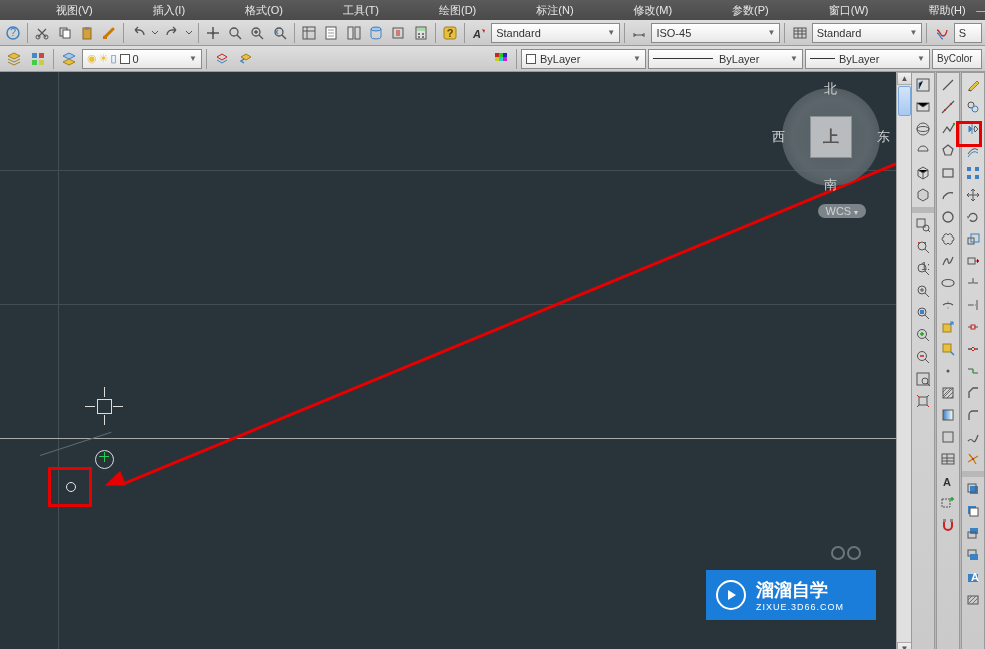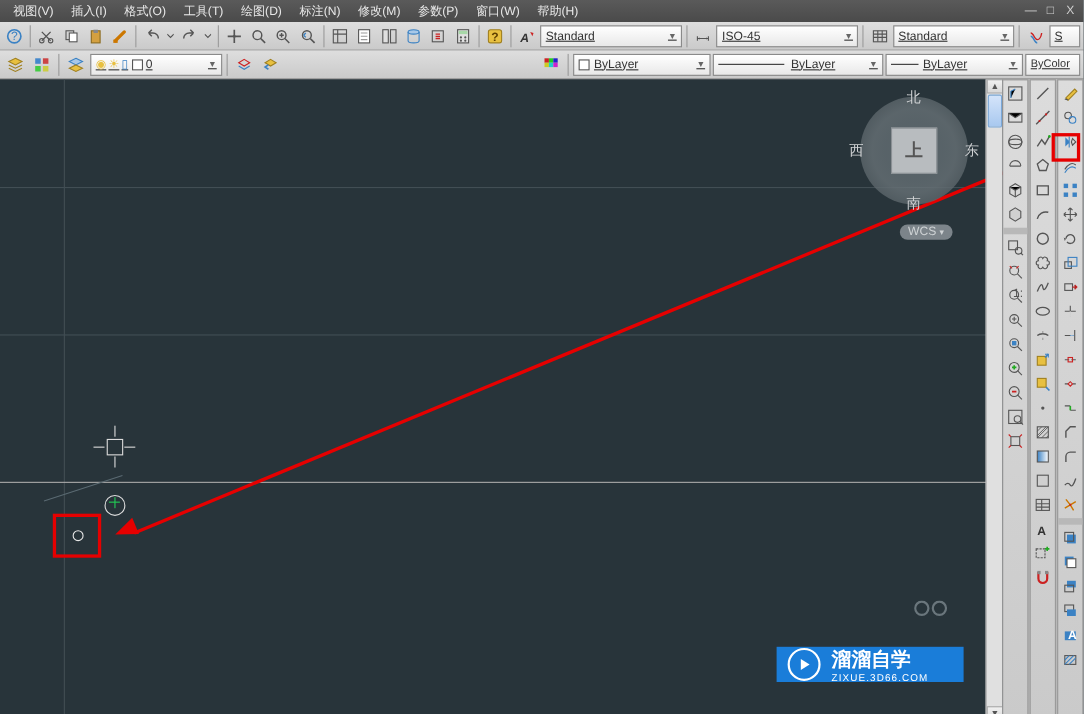--- a/index.html
+++ b/index.html
@@ -1,28 +1,28 @@
 <!DOCTYPE html>
 <html><head>
 <meta charset="utf-8">
 <style>
 * { margin: 0; padding: 0; box-sizing: border-box; font-family: "Microsoft YaHei", "SimSun", sans-serif; font-size: 11px; }
 body { background: #d4d4d4; width: 985px; height: 649px; overflow: hidden; position: relative; }
 
 
 .menubar { height: 20px; background: linear-gradient(#5a5a5a, #4a4a4a); display: flex; align-items: center; padding: 0 4px; color: #e8e8e8; }
-.menubar .menu-item { padding: 2px 8px; cursor: default; white-space: nowrap; }
+.menubar .menu-item { padding: 2px 8px; cursor: default; white-space: nowrap; margin-left: 44px; }
 .window-controls { margin-left: auto; display: flex; gap: 2px; }
 .window-controls span { display: inline-block; width: 16px; height: 14px; text-align: center; color: #d0d0d0; line-height: 14px; }
 
 
 .toolbar-row { height: 26px; background: linear-gradient(#dedede, #cacaca); border-bottom: 1px solid #9a9a9a; display: flex; align-items: center; padding: 1px 3px; gap: 2px; }
 .tb-btn { width: 22px; height: 22px; border: 1px solid transparent; display: flex; align-items: center; justify-content: center; cursor: default; }
 .tb-sep { width: 1px; height: 20px; background: #9a9a9a; margin: 0 2px; }
-.tb-combo { height: 20px; border: 1px solid #8a8a8a; background: linear-gradient(#fff,#e8e8e8); display: flex; align-items: center; padding: 0 4px; font-size: 11px; color: #333; text-decoration: underline; }
+.tb-combo { height: 20px; border: 1px solid #8a8a8a; background: linear-gradient(#fff,#e8e8e8); display: flex; align-items: center; padding: 0 4px; font-size: 11px; color: #333; }
 .tb-combo .arrow { margin-left: auto; color: #666; font-size: 8px; }
 .tb-combo.wide { width: 140px; }
 .tb-combo.medium { width: 120px; }
 .tb-combo.narrow { width: 60px; }
 
 
 .main-wrap { display: flex; height: 583px; }
 .canvas-area { flex: 1; background: #28343a; position: relative; overflow: hidden; }
 .crosshair-h { position: absolute; height: 1px; background: #aaa; left: 0; right: 0; }
 .grid-h { position: absolute; height: 1px; background: #424e54; left: 0; right: 0; }
@@ -56,21 +56,21 @@
 .palette-col { width: 24px; background: linear-gradient(#dcdcdc,#cacaca); border: 1px solid #9a9a9a; display: flex; flex-direction: column; align-items: center; padding: 2px 0; gap: 2px; }
 .palette-gap { height: 6px; width: 100%; background: #b8b8b8; }
 .pal-btn { width: 20px; height: 20px; display: flex; align-items: center; justify-content: center; cursor: default; border: 1px solid transparent; }
 
 
 .vscroll { position: absolute; right: 0; top: 0; bottom: 0; width: 15px; background: #e0e0e0; border-left: 1px solid #aaa; }
 .vscroll .thumb { position: absolute; top: 14px; width: 13px; left: 1px; height: 30px; background: linear-gradient(#d4e4fa,#a8c8ef); border: 1px solid #7aa8d8; border-radius: 2px; }
 .vscroll .btn { position: absolute; width: 15px; height: 13px; background: linear-gradient(#f0f0f0,#d8d8d8); border: 1px solid #aaa; text-align: center; font-size: 8px; line-height: 11px; color: #555; }
 
 
-.watermark { position: absolute; right: 35px; bottom: 35px; width: 170px; height: 32px; background: #1a7dd9; display: flex; align-items: center; padding: 0 10px; color: #fff; }
+.watermark { position: absolute; right: 35px; bottom: 35px; width: 170px; height: 50px; background: #1a7dd9; display: flex; align-items: center; padding: 0 10px; color: #fff; }
 .watermark .wm-icon { width: 30px; height: 30px; border: 2px solid #fff; border-radius: 50%; display: flex; align-items: center; justify-content: center; margin-right: 10px; }
 .watermark .wm-text .big { font-size: 18px; font-weight: bold; }
 .watermark .wm-text .small { font-size: 9px; letter-spacing: 1px; }
 
 svg { display: block; }
 </style>
 </head>
 <body>
 
 <div class="menubar">

